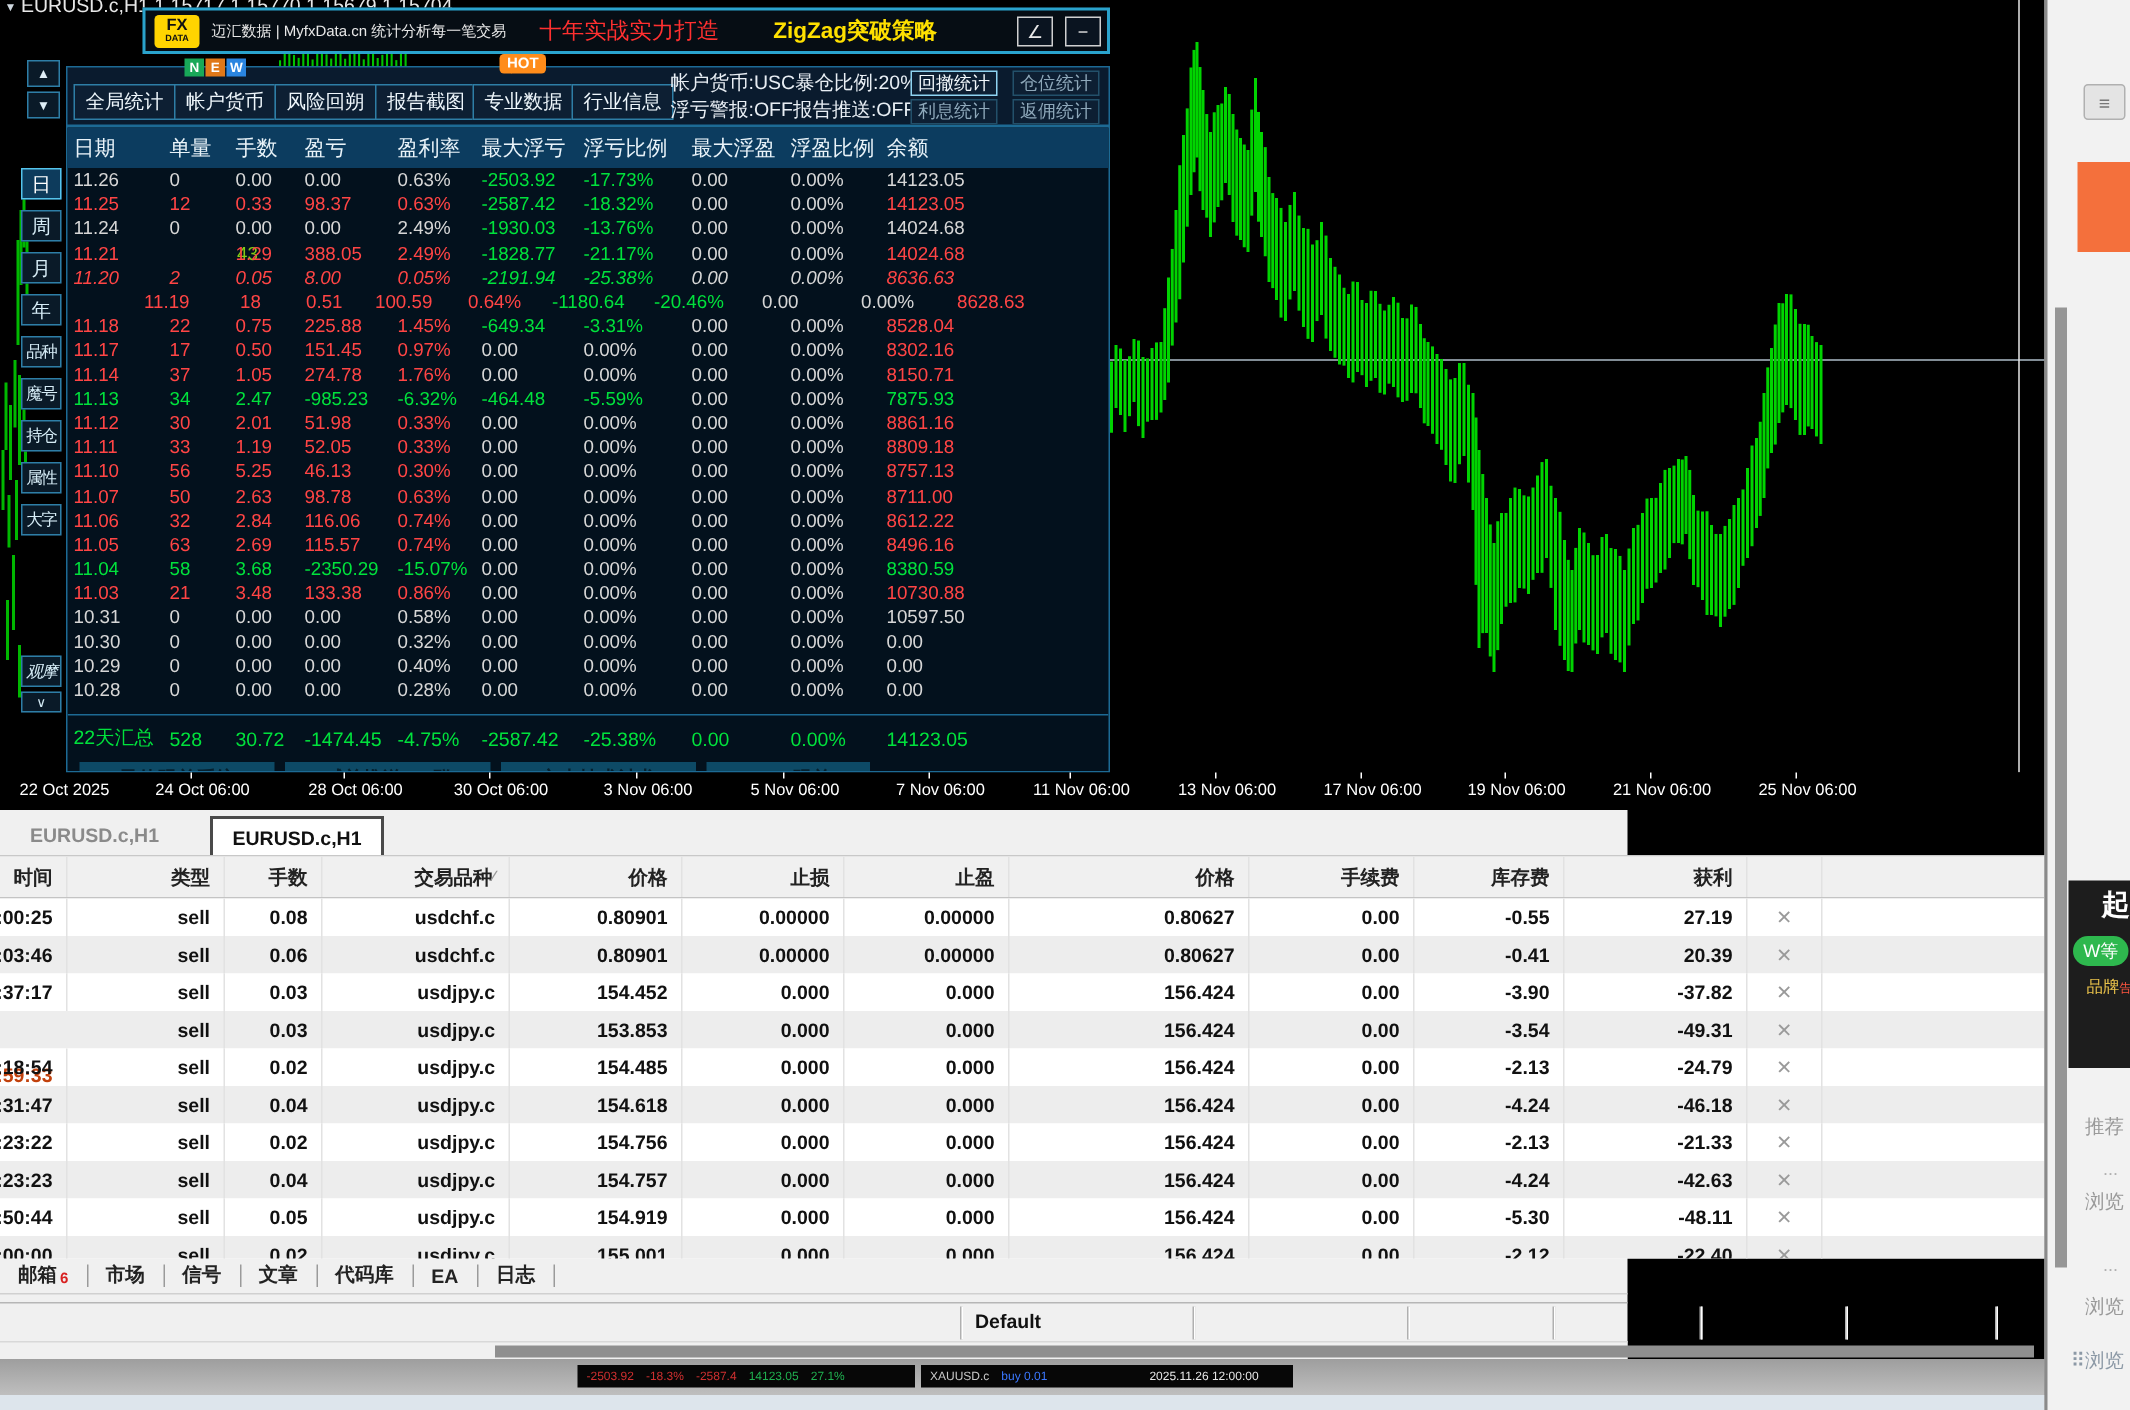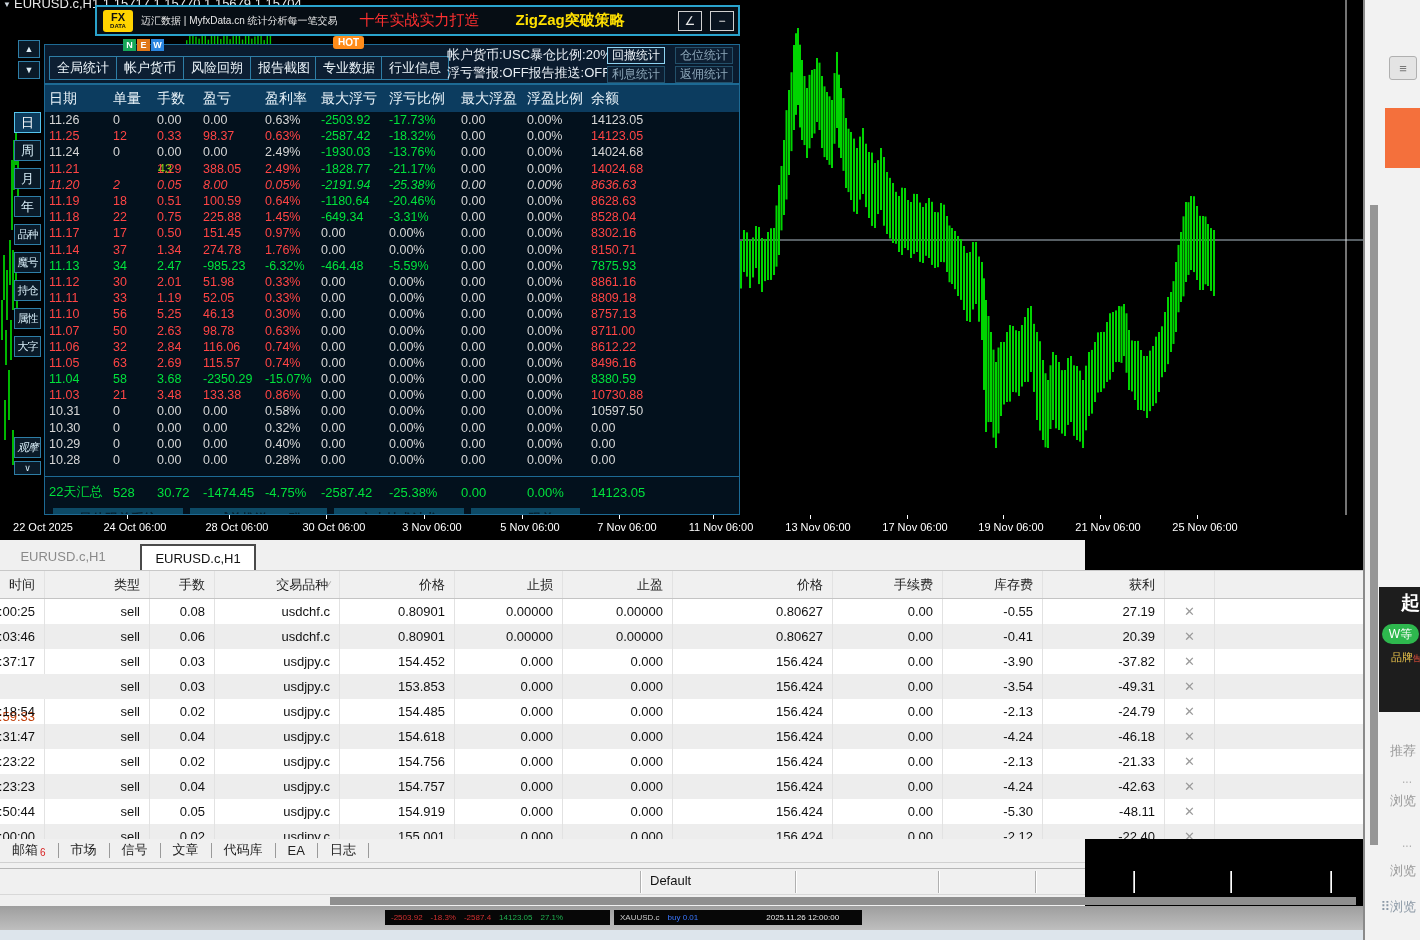--- a/index.html
+++ b/index.html
@@ -57,21 +57,21 @@
   #stats-sum{display:grid;height:30px;font-size:13px;align-items:center;color:#00e23c;}
   #stats-sum div{padding-left:4px;white-space:nowrap;}
   #p-footer{display:flex;gap:7px;padding-left:8px;margin-top:1px;}
   .foot-btn{height:22px;background:#0d4a66;color:#05202e;font-size:13px;font-weight:bold;
             display:flex;align-items:center;justify-content:center;flex:0 0 auto;padding:0 26px;}
   
   #xaxis{left:0;top:515px;width:1370px;height:25px;background:#000;}
   .xlab{position:absolute;top:6px;width:86px;color:#fff;font-size:11px;white-space:nowrap;text-align:center;}
   .xtick{position:absolute;top:0;width:1px;height:4px;background:#fff;}
   
-  #bottom{left:0;top:540px;width:1085px;height:366px;background:#f0f0f0;}
+  #bottom{left:0;top:540px;width:1085px;height:366px;background:#f0f0f0;font-weight:bold;}
   #chart-tabs{position:absolute;left:0;top:1px;width:100%;height:28px;}
   .ctab{position:absolute;top:3px;height:25px;font-size:13px;display:flex;align-items:center;justify-content:center;}
   .ctab.inactive{color:#8a8a8a;}
   .ctab.active{background:#fff;border:2px solid #4a4a4a;border-bottom:none;color:#111;}
   #toolbox{position:absolute;left:0;top:30px;width:1363px;height:268px;background:#fff;overflow:hidden;
            border-top:1px solid #c8c8c8;}
   .trow{display:flex;height:25px;}
   .trow.head{height:27px;background:#f0f0f0;border-bottom:1px solid #c4c4c4;color:#222;}
   .tcell{display:flex;align-items:center;justify-content:flex-end;padding-right:9px;box-sizing:border-box;
          font-size:13px;border-right:1px solid #e2e2e2;white-space:nowrap;}
@@ -463,21 +463,21 @@
             <div style="color: rgb(255, 69, 69);">2</div>
             <div style="color: rgb(255, 69, 69);">0.05</div>
             <div style="color: rgb(255, 69, 69);">8.00</div>
             <div style="color: rgb(255, 69, 69);">0.05%</div>
             <div style="color: rgb(0, 226, 60);">-2191.94</div>
             <div style="color: rgb(0, 226, 60);">-25.38%</div>
             <div style="color: rgb(214, 214, 214);">0.00</div>
             <div style="color: rgb(214, 214, 214);">0.00%</div>
             <div style="color: rgb(255, 69, 69);">8636.63</div>
           </div>
-          <div class="srow" style="grid-template-columns: 64px 44px 46px 62px 56px 68px 72px 66px 64px 1fr;">
+          <div class="srow" style="grid-template-columns: 64px 44px 46px 62px 56px 68px 72px 66px 64px 1fr; padding-left: 47px;">
             <div style="color: rgb(255, 69, 69);">11.19</div>
             <div style="color: rgb(255, 69, 69);">18</div>
             <div style="color: rgb(255, 69, 69);">0.51</div>
             <div style="color: rgb(255, 69, 69);">100.59</div>
             <div style="color: rgb(255, 69, 69);">0.64%</div>
             <div style="color: rgb(0, 226, 60);">-1180.64</div>
             <div style="color: rgb(0, 226, 60);">-20.46%</div>
             <div style="color: rgb(214, 214, 214);">0.00</div>
             <div style="color: rgb(214, 214, 214);">0.00%</div>
             <div style="color: rgb(255, 69, 69);">8628.63</div>
@@ -502,21 +502,21 @@
             <div style="color: rgb(255, 69, 69);">0.97%</div>
             <div style="color: rgb(214, 214, 214);">0.00</div>
             <div style="color: rgb(214, 214, 214);">0.00%</div>
             <div style="color: rgb(214, 214, 214);">0.00</div>
             <div style="color: rgb(214, 214, 214);">0.00%</div>
             <div style="color: rgb(255, 69, 69);">8302.16</div>
           </div>
           <div class="srow" style="grid-template-columns: 64px 44px 46px 62px 56px 68px 72px 66px 64px 1fr;">
             <div style="color: rgb(255, 69, 69);">11.14</div>
             <div style="color: rgb(255, 69, 69);">37</div>
-            <div style="color: rgb(255, 69, 69);">1.34</div>
+            <div style="color: rgb(255, 69, 69);">1.05</div>
             <div style="color: rgb(255, 69, 69);">274.78</div>
             <div style="color: rgb(255, 69, 69);">1.76%</div>
             <div style="color: rgb(214, 214, 214);">0.00</div>
             <div style="color: rgb(214, 214, 214);">0.00%</div>
             <div style="color: rgb(214, 214, 214);">0.00</div>
             <div style="color: rgb(214, 214, 214);">0.00%</div>
             <div style="color: rgb(255, 69, 69);">8150.71</div>
           </div>
           <div class="srow" style="grid-template-columns: 64px 44px 46px 62px 56px 68px 72px 66px 64px 1fr;">
             <div style="color: rgb(0, 226, 60);">11.13</div>

